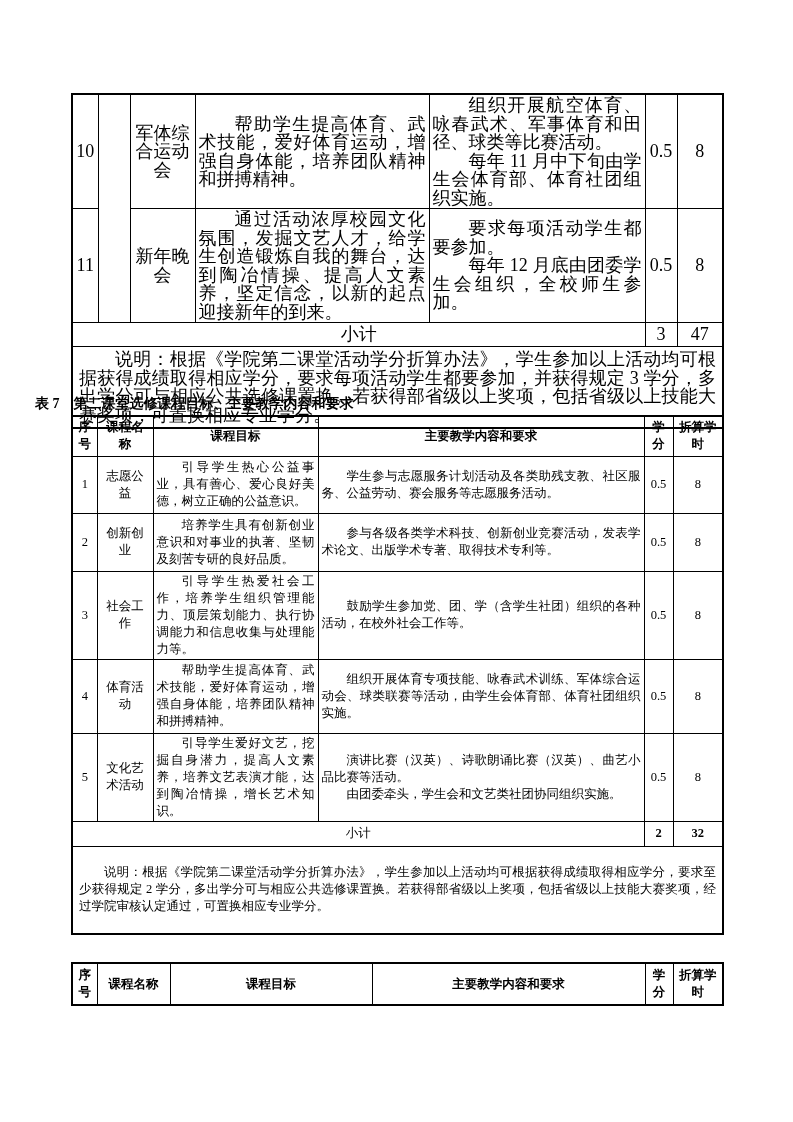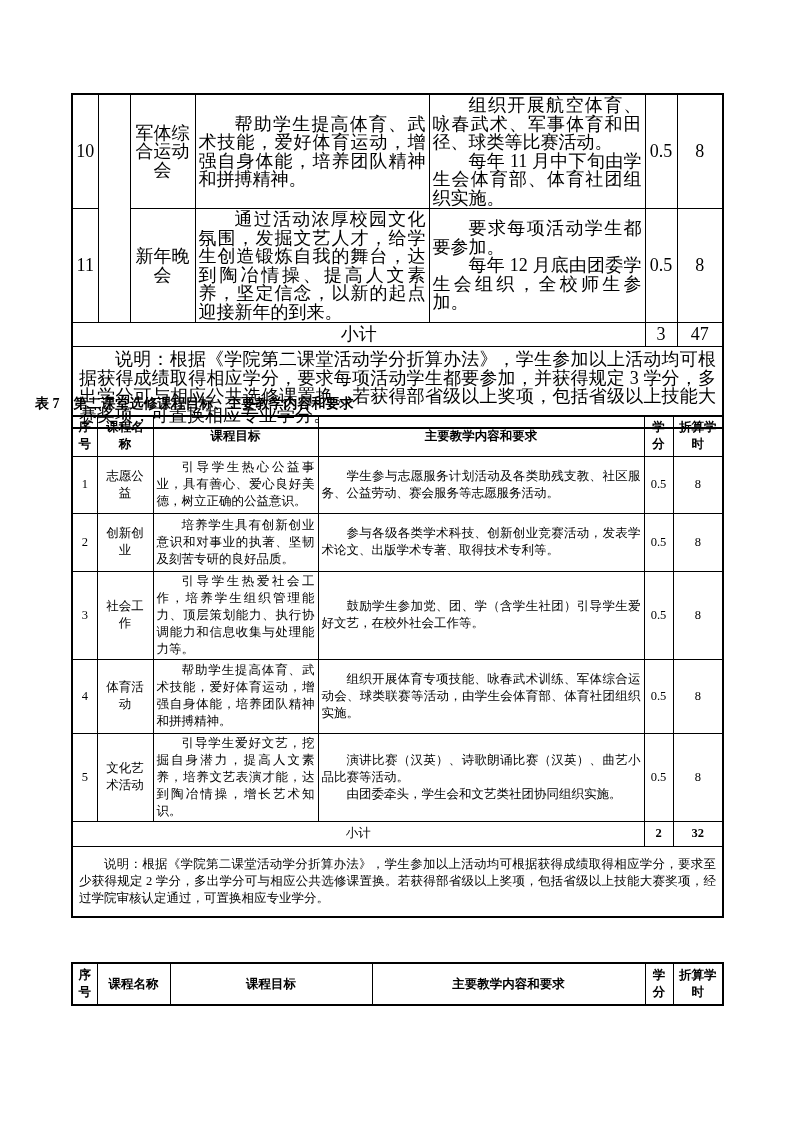--- a/index.html
+++ b/index.html
@@ -133,21 +133,21 @@
       <td class="num">0.5</td>
       <td class="num">8</td>
     </tr>
     <tr style="height:77px">
       <td class="c">3</td>
       <td class="c">社会工作</td>
       <td>
         <p class="para">引导学生热爱社会工作，培养学生组织管理能力、顶层策划能力、执行协调能力和信息收集与处理能力等。</p>
       </td>
       <td>
-        <p class="para">鼓励学生参加党、团、学（含学生社团）引导学生爱好文艺，在校外社会工作等。</p>
+        <p class="para">鼓励学生参加党、团、学（含学生社团）组织的各种活动，在校外社会工作等。</p>
       </td>
       <td class="num">0.5</td>
       <td class="num">8</td>
     </tr>
     <tr style="height:74px">
       <td class="c">4</td>
       <td class="c">体育活动</td>
       <td>
         <p class="para">帮助学生提高体育、武术技能，爱好体育运动，增强自身体能，培养团队精神和拼搏精神。</p>
       </td>
@@ -168,21 +168,21 @@
         <p class="para">由团委牵头，学生会和文艺类社团协同组织实施。</p>
       </td>
       <td class="num">0.5</td>
       <td class="num">8</td>
     </tr>
     <tr style="height:25px">
       <td colspan="4" class="c">小计</td>
       <td class="num bold">2</td>
       <td class="num bold">32</td>
     </tr>
-    <tr style="height:71px">
+    <tr style="height:88px">
       <td colspan="6" class="note-cell">
         <p class="para">说明：根据《学院第二课堂活动学分折算办法》，学生参加以上活动均可根据获得成绩取得相应学分，要求至少获得规定 2 学分，多出学分可与相应公共选修课置换。若获得部省级以上奖项，包括省级以上技能大赛奖项，经过学院审核认定通过，可置换相应专业学分。</p>
       </td>
     </tr>
   </tbody>
     </table>
 
 
   <table class="tbl-8">
     <colgroup>

